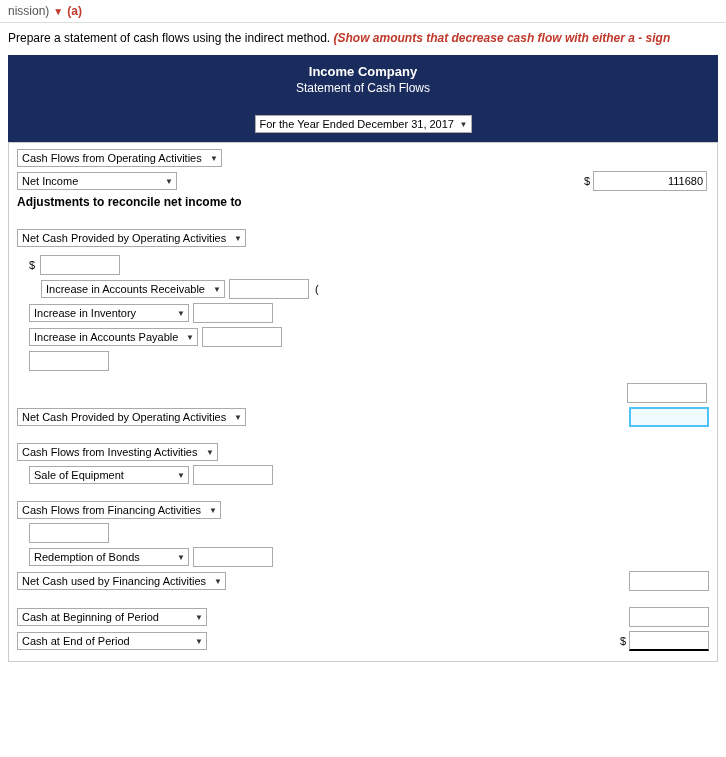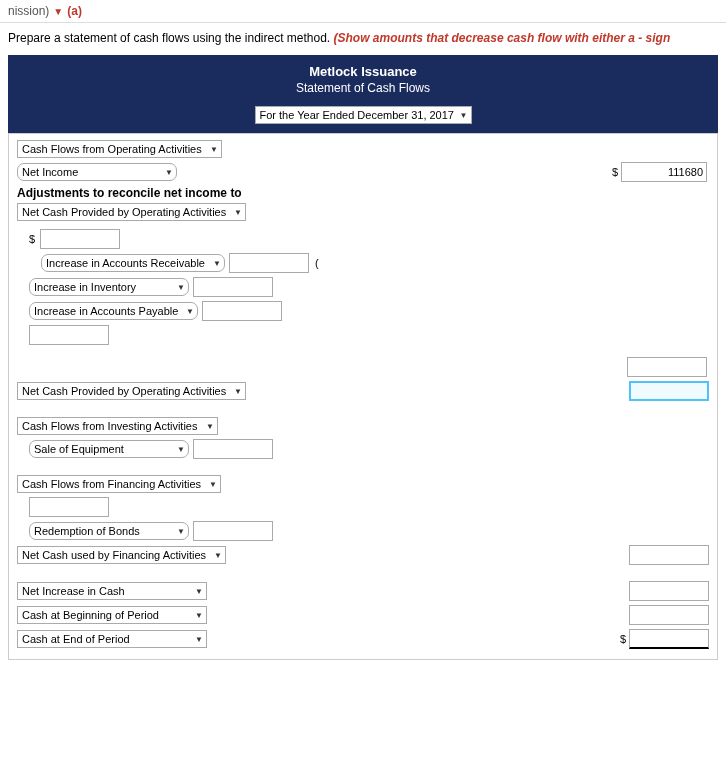--- a/index.html
+++ b/index.html
@@ -45,21 +45,21 @@
     }
     .company-header .statement-title {
       font-size: 12px;
       margin-top: 2px;
     }
     .company-header .period-row {
       display: flex;
       justify-content: center;
       align-items: center;
       gap: 4px;
-      margin-top: 11px;
+      margin-top: 20px;
       padding-bottom: 4px;
     }
     .period-select {
       background: #fff;
       color: #000;
       border: 1px solid #aaa;
       padding: 2px 16px 2px 4px;
       font-size: 11px;
       appearance: none;
       -webkit-appearance: none;
@@ -95,21 +95,21 @@
     .dropdown-select {
       border: 1px solid #aaa;
       padding: 2px 18px 2px 4px;
       font-size: 11px;
       appearance: none;
       -webkit-appearance: none;
       cursor: pointer;
       background: #fff;
     }
     .dropdown-select.wide { min-width: 190px; }
-    .dropdown-select.medium { min-width: 160px; border-radius: 7px; }
+    .dropdown-select.medium { min-width: 160px; }
     .amount-field {
       border: 1px solid #aaa;
       height: 20px;
       width: 80px;
       text-align: right;
       font-size: 11px;
       padding: 1px 3px;
     }
     .amount-field.highlighted {
       border: 2px solid #4fc3f7;
@@ -127,21 +127,21 @@
       padding-right: 2px;
     }
     .net-income-left {
       display: flex;
       align-items: center;
       gap: 4px;
     }
     .adjustments-label {
       font-weight: bold;
       font-size: 12px;
-      margin: 4px 0 3px 0;
+      margin: 4px 0 20px 0;
     }
     .indent { margin-left: 12px; }
     .indent2 { margin-left: 24px; }
     .spacer { height: 8px; }
     .small-spacer { height: 4px; }
     .subtotal-row {
       display: flex;
       align-items: center;
       justify-content: flex-end;
       margin-bottom: 4px;
@@ -178,21 +178,21 @@
 </div>
 
 <div class="instruction">
   <span>Prepare a statement of cash flows using the indirect method.</span>
   <span class="highlight">(Show amounts that decrease cash flow with either a - sign</span>
 </div>
 
 <div class="main-content">
 
   <div class="company-header">
-    <div class="company-name">Metlock Issuance</div>
+    <div class="company-name">Income Company</div>
     <div class="statement-title">Statement of Cash Flows</div>
     <div class="period-row">
       <div class="select-wrapper">
         <select class="period-select">
           <option>For the Year Ended December 31, 2017</option>
         </select>
       </div>
     </div>
   </div>
 
@@ -209,21 +209,21 @@
     <div class="net-income-row">
       <div class="net-income-left">
         <div class="select-wrapper">
           <select class="dropdown-select medium">
             <option>Net Income</option>
           </select>
         </div>
       </div>
       <div style="display:flex; align-items:center; gap:2px;">
         <span class="dollar-sign">$</span>
-        <input type="text" class="amount-field" value="111680" style="width: 86px;">
+        <input type="text" class="amount-field" value="111680" style="width: 114px;">
       </div>
     </div>
 
     <div class="adjustments-label">Adjustments to reconcile net income to</div>
 
     <div class="section-row">
       <div class="select-wrapper">
         <select class="dropdown-select wide">
           <option>Net Cash Provided by Operating Activities</option>
         </select>
@@ -331,28 +331,20 @@
       <div class="select-wrapper">
         <select class="dropdown-select wide">
           <option>Net Cash used by Financing Activities</option>
         </select>
       </div>
       <input type="text" class="amount-field" value="" style="width: 80px;">
     </div>
 
     <div class="section-separator"></div>
 
-    <div class="net-cash-row">
-      <div class="select-wrapper">
-        <select class="dropdown-select wide">
-          <option>Net Increase in Cash</option>
-        </select>
-      </div>
-      <input type="text" class="amount-field" value="" style="width: 80px;">
-    </div>
 
     <div class="net-cash-row">
       <div class="select-wrapper">
         <select class="dropdown-select wide">
           <option>Cash at Beginning of Period</option>
         </select>
       </div>
       <input type="text" class="amount-field" value="" style="width: 80px;">
     </div>
 

